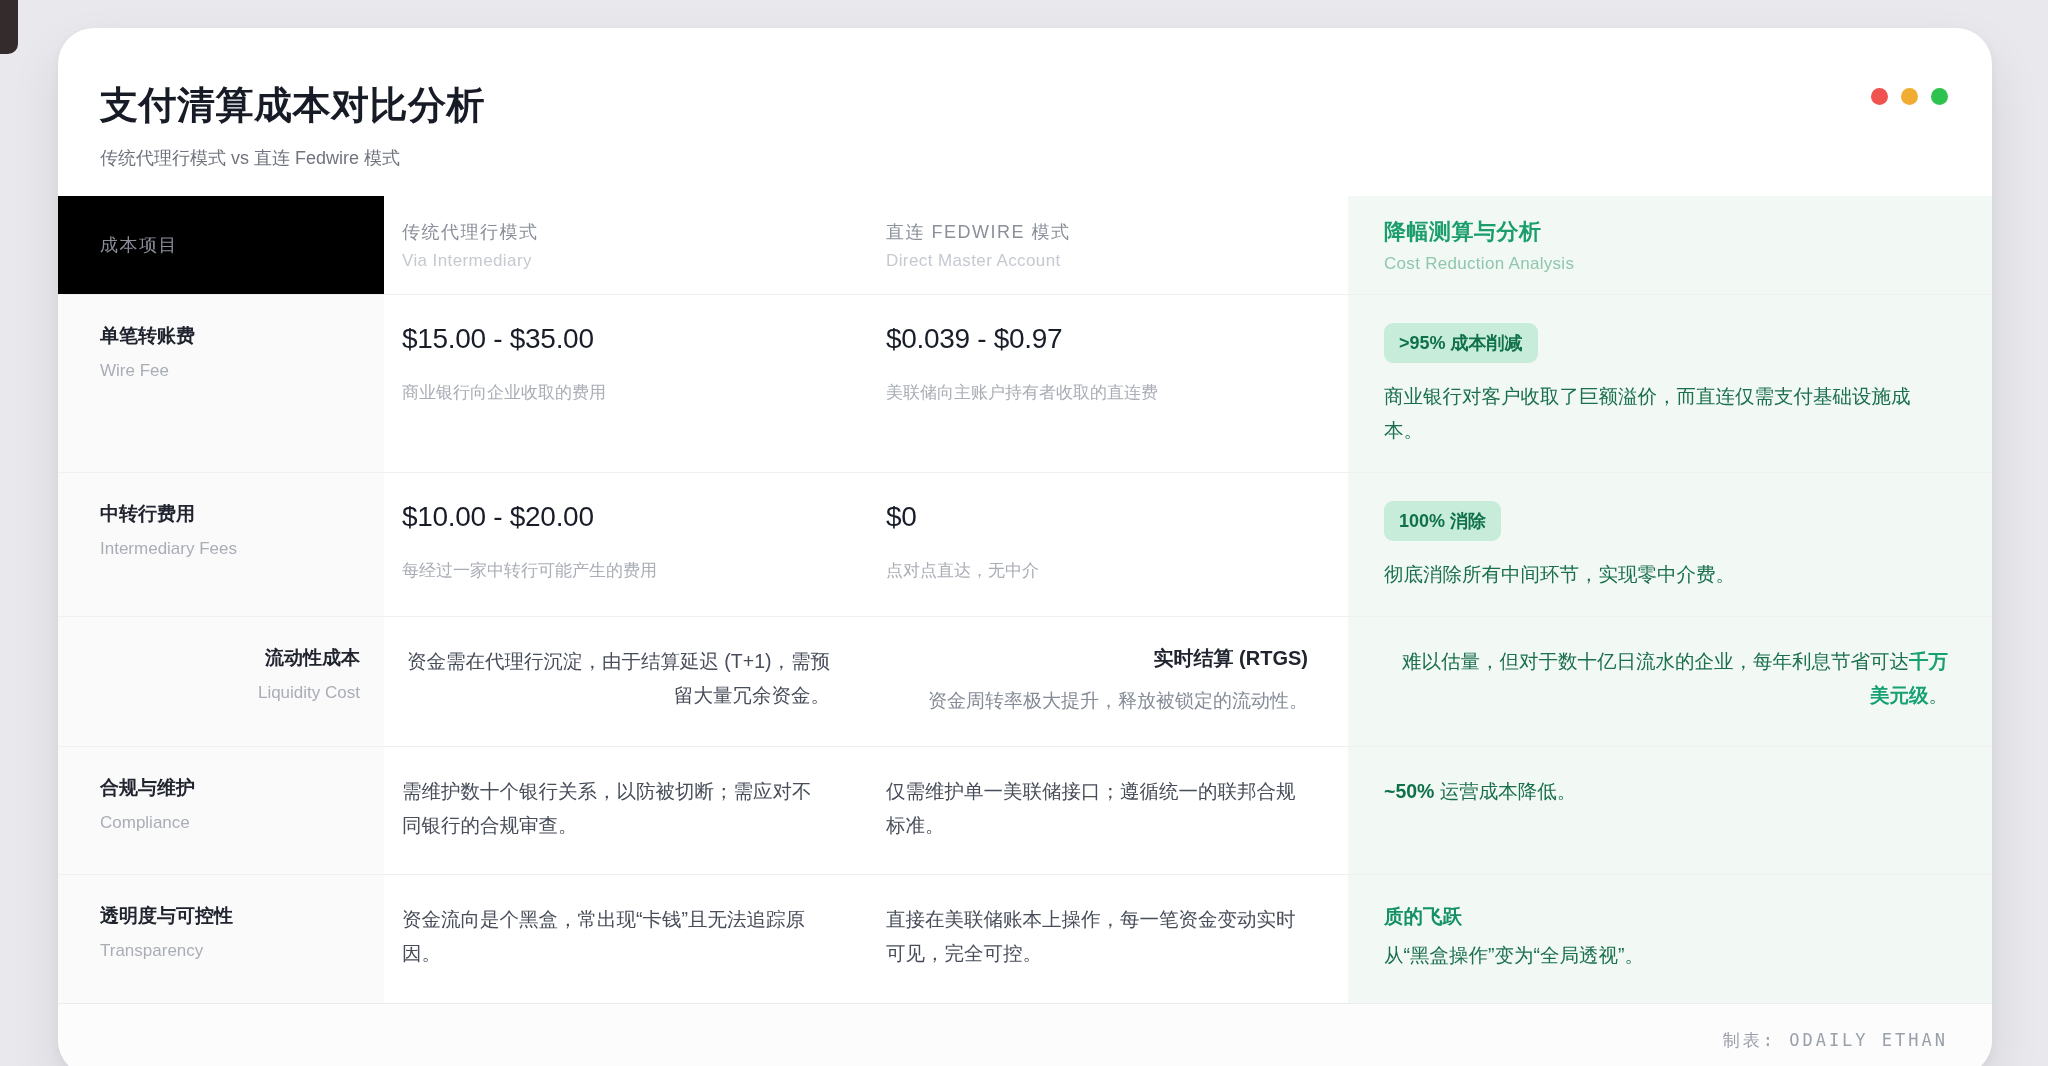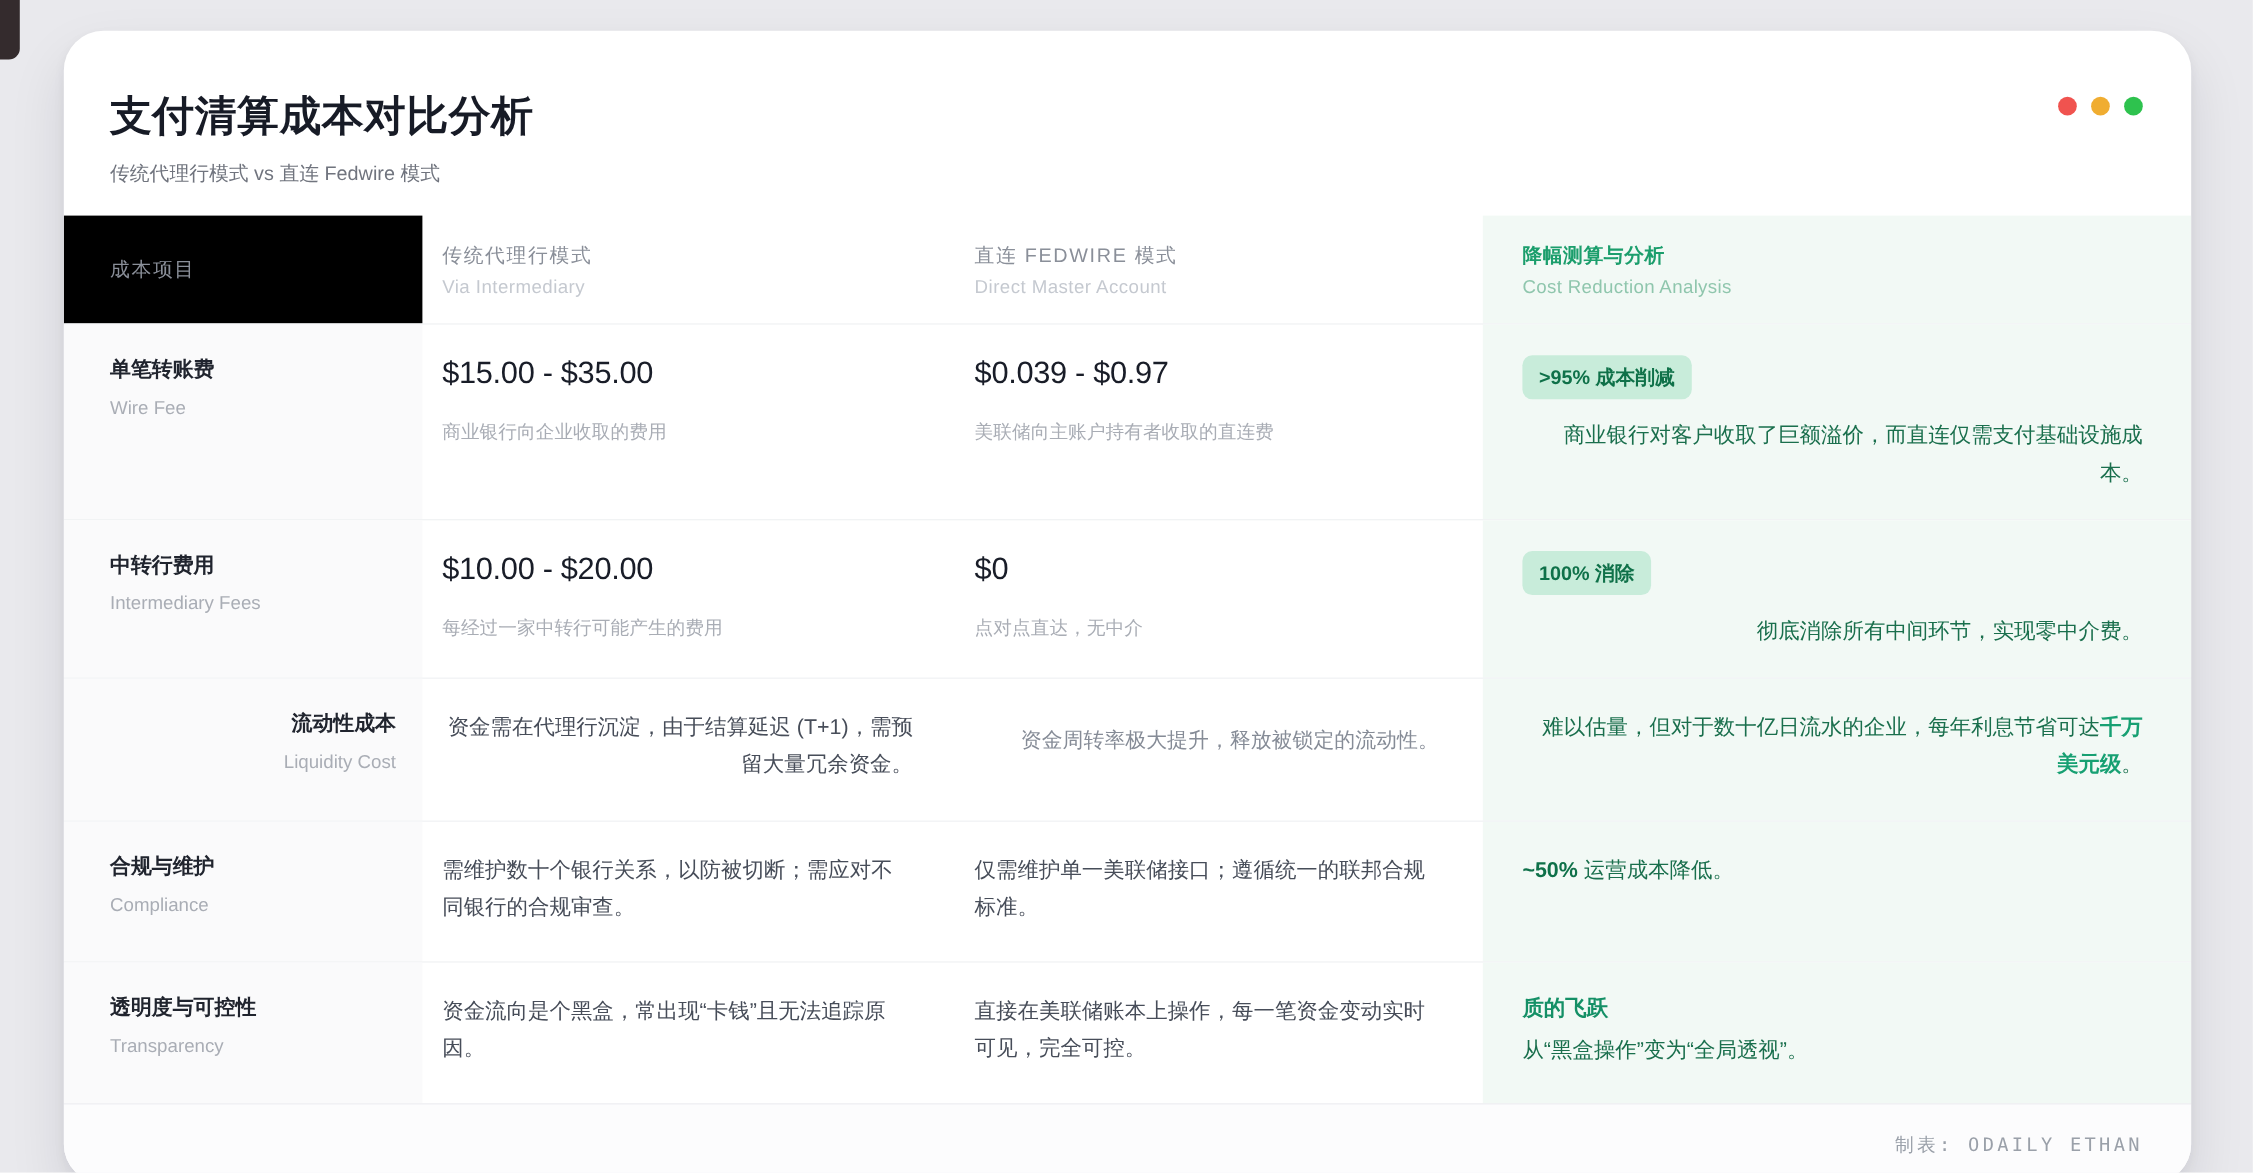--- a/index.html
+++ b/index.html
@@ -40,21 +40,21 @@
   .cell-c4 { padding:28px 44px 24px 36px; background:#f2f9f5; }
 
   .t-head { height:98px; }
   .t-head .cell, .t-head .cell-c1, .t-head .cell-c4 {
     display:flex; flex-direction:column; justify-content:center;
     padding-top:0; padding-bottom:0;
   }
   .t-head .cell-c1 { background:#000000; }
   .th-cn { font-size:18px; font-weight:500; color:#8a8f99; letter-spacing:1.5px; }
   .th-en { font-size:17px; color:#c5c9d0; margin-top:7px; letter-spacing:.4px; }
-  .th-cn-green { font-size:18px; font-weight:700; color:#1b9e6c; letter-spacing:.5px; }
+  .th-cn-green { font-size:22px; font-weight:700; color:#1b9e6c; letter-spacing:.5px; }
   .th-en-green { font-size:17px; color:#8fc6ad; margin-top:7px; letter-spacing:.3px; }
 
   .row-1 { min-height:131px; }
   .row-2 { min-height:142px; }
   .row-3 { min-height:130px;text-align:right; }
   .row-4 { min-height:128px; }
   .row-5 { min-height:129px; }
 
   .item-title { font-size:19px; font-weight:700; color:#20242e; }
   .item-en { margin-top:12px; font-size:17px; color:#a9adb5; }
@@ -65,21 +65,21 @@
   .val { font-size:20px; font-weight:700; color:#20242e; }
   .val-sub { margin-top:14px; font-size:19px; color:#868c97; line-height:1.6; }
 
   .body-text { font-size:19.5px; color:#474d59; line-height:1.74; }
 
   .an-badge {
     display:inline-block; background:#c8ecda; color:#0f7149;
     font-size:18px; font-weight:700; padding:8px 15px; border-radius:9px;
   }
   .an-text { font-size:19.5px; color:#1a6f4d; line-height:1.74; font-weight:500; }
-  .an-badge + .an-text { margin-top:17px;text-align:right; }
+  .an-badge + .an-text { margin-top:17px; }
   .an-em { color:#17a072; font-weight:600; }
   .an-em-strong { color:#0f7149; font-weight:700; }
   .an-title { font-size:19.5px; font-weight:700; color:#149066; }
   .an-title + .an-text { margin-top:9px; }
 
   .card-footer {
     margin-top:auto; flex:0 0 73px; border-top:1px solid #ececef; background:#fcfcfd;
     display:flex; align-items:center; justify-content:flex-end; padding-right:44px;
   }
   .footer-credit {
@@ -165,20 +165,21 @@
 
     <div class="t-row row-3">
       <div class="cell-c1">
         <div class="item-title">流动性成本</div>
         <div class="item-en">Liquidity Cost</div>
       </div>
       <div class="cell">
         <div class="body-text">资金需在代理行沉淀，由于结算延迟 (T+1)，需预留大量冗余资金。</div>
       </div>
       <div class="cell cell-c3">
+        <div class="val">实时结算 (RTGS)</div>
         <div class="val-sub">资金周转率极大提升，释放被锁定的流动性。</div>
       </div>
       <div class="cell-c4">
         <div class="an-text"><span>难以估量，但对于数十亿日流水的企业，每年利息节省可达</span><span class="an-em">千万美元级</span><span>。</span></div>
       </div>
     </div>
 
     <div class="t-row row-4">
       <div class="cell-c1">
         <div class="item-title">合规与维护</div>

